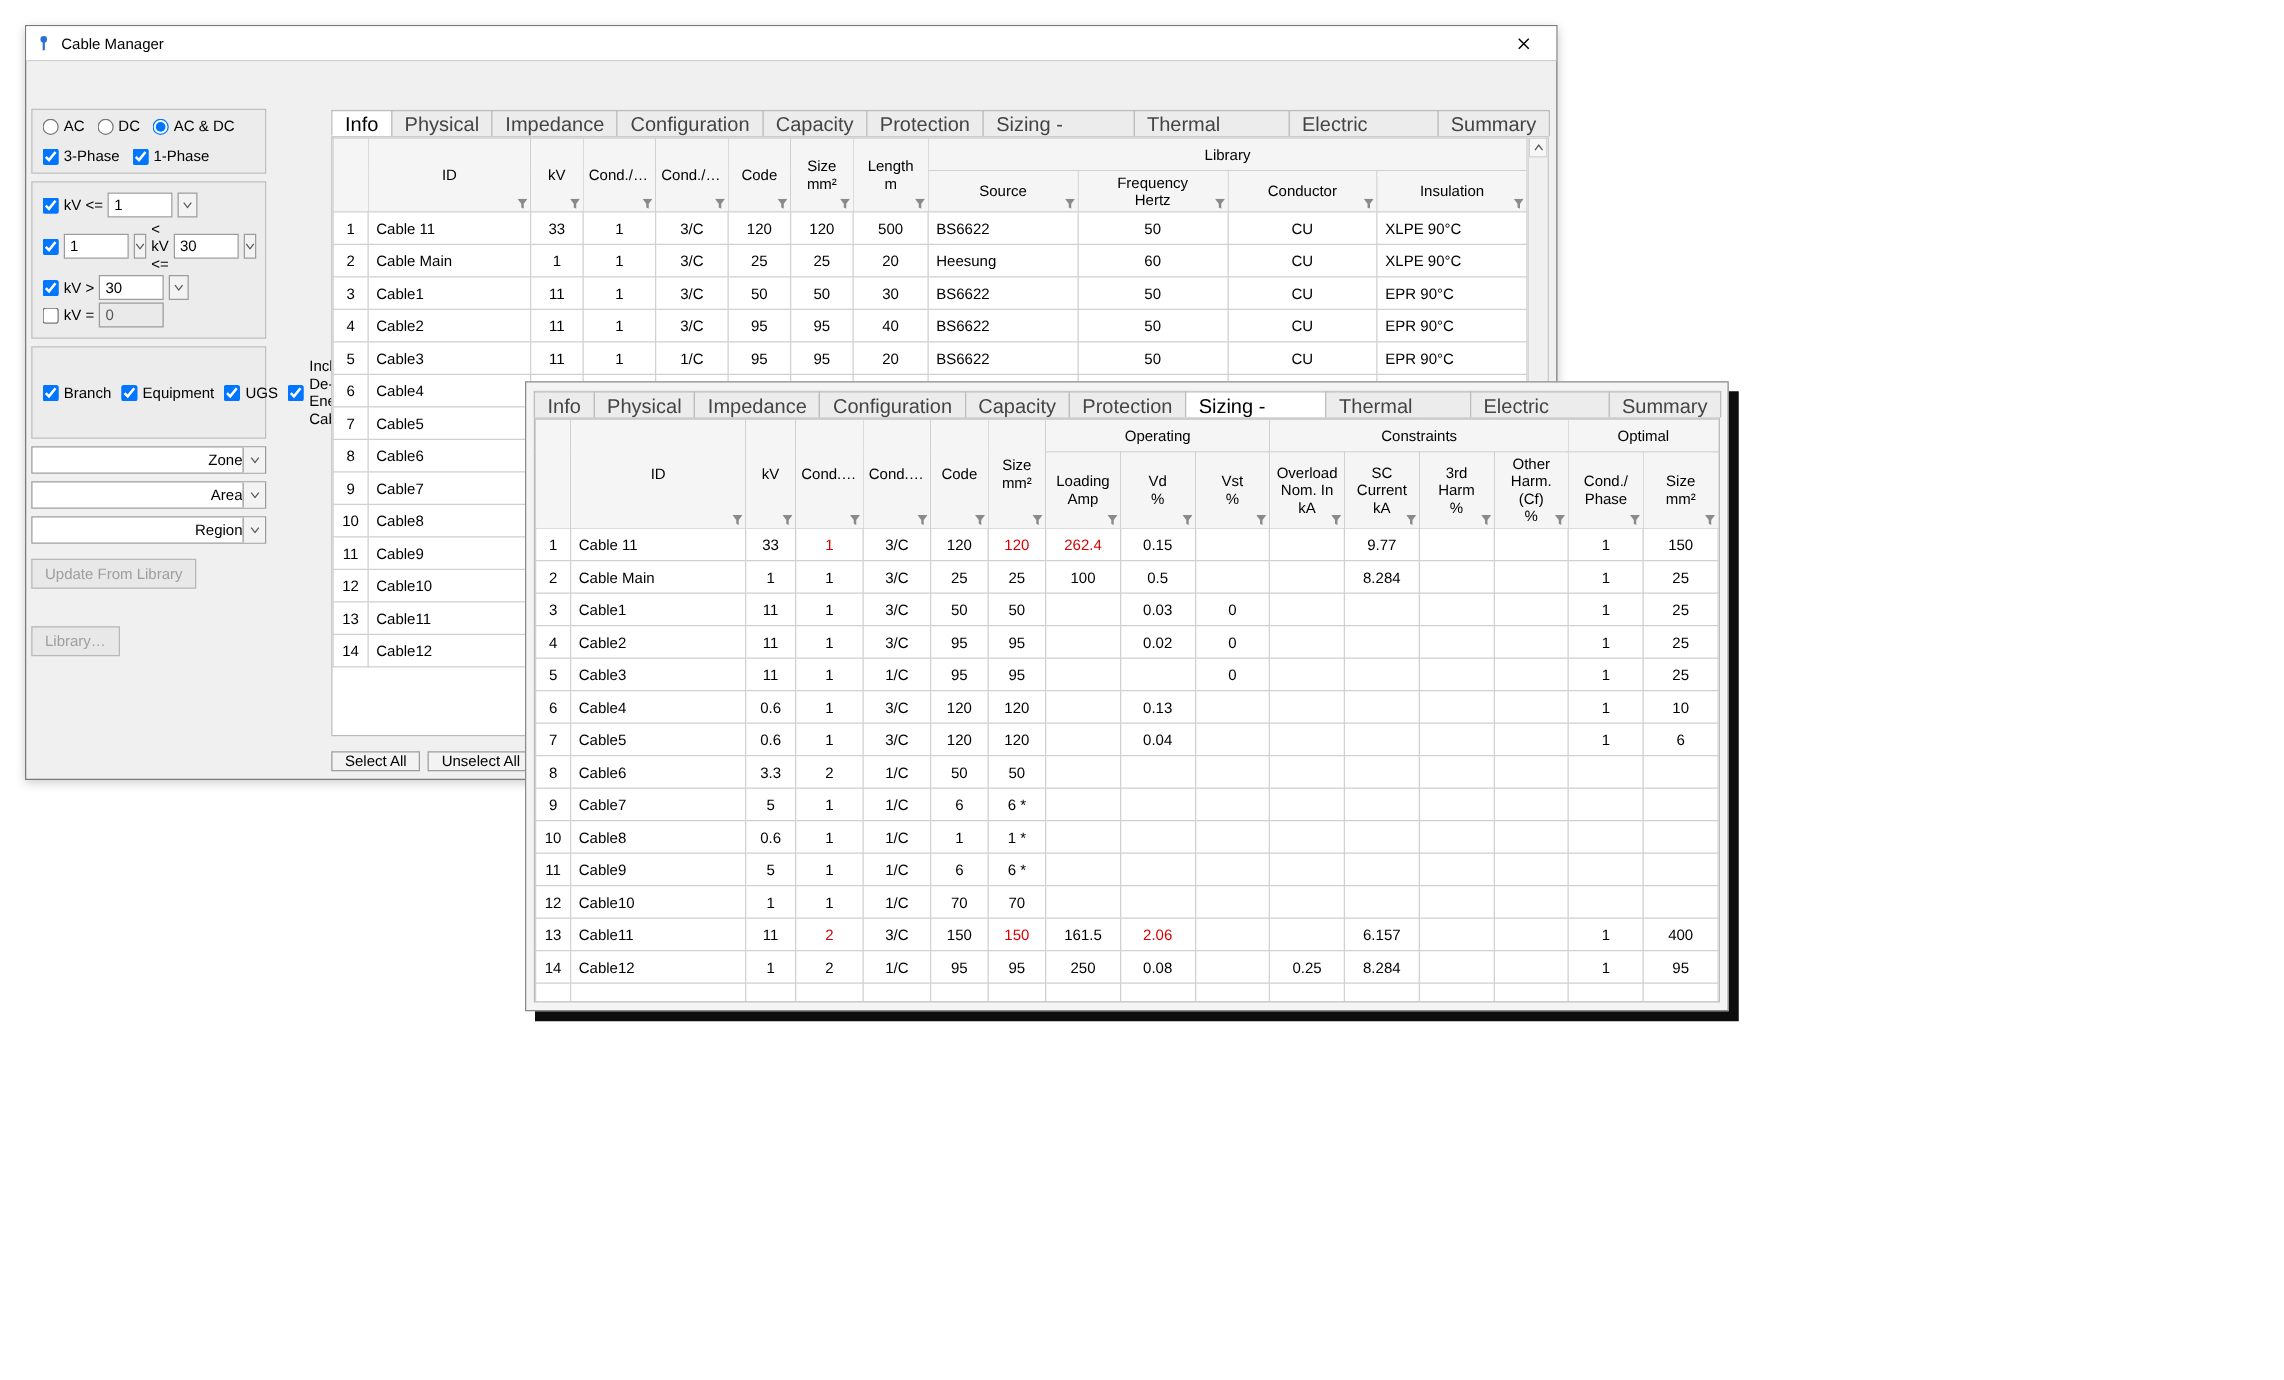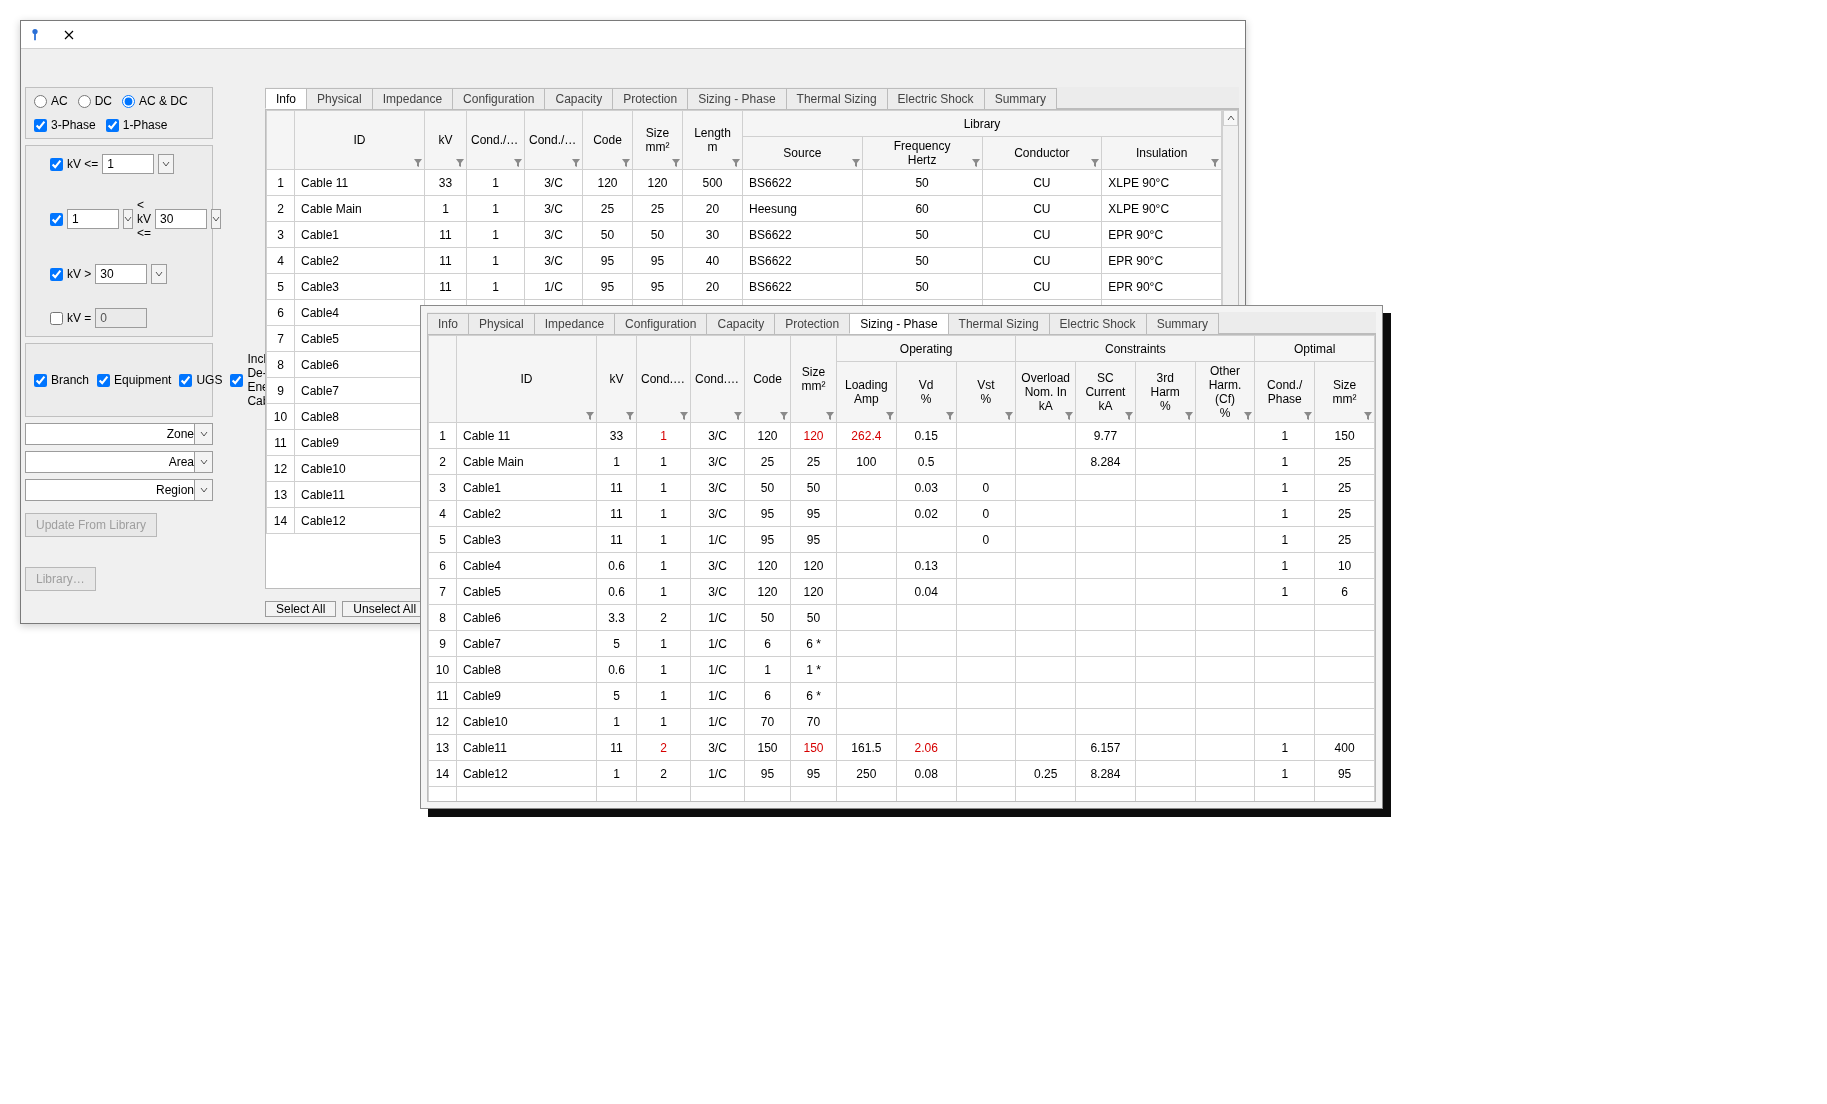--- a/index.html
+++ b/index.html
@@ -60,23 +60,23 @@
     padding:6px 8px;
     background:#ececec;
     display:flex;flex-wrap:wrap;gap:10px;
     align-items:center;
   }
   .radio,.check { display:inline-flex;align-items:center;gap:4px; }
   .radio input,.check input { margin:0; }
   .filters-kv {
     border:1px solid #c0c0c0;
     margin-top:6px;
-    padding:8px 24px;
+    padding:8px 8px;
     background:#ececec;
-    display:flex;flex-direction:column;gap:24px;
+    display:flex;flex-direction:column;gap:2px;
   }
   .kvrow { display:flex;align-items:center;gap:4px; flex-wrap:nowrap; }
   .kv-input {
     height:20px;border:1px solid #9c9c9c;background:#fff;
     padding:0 4px;font-size:12px;
   }
   .kv-input.small { width:52px; }
   .kv-input.disabled { background:#eaeaea; }
   .dd-btn {
     width:16px;height:20px;border:1px solid #9c9c9c;background:#f3f3f3;
@@ -116,21 +116,21 @@
     border-bottom:1px solid #bcbcbc;
     display:flex;gap:0;
     background:#ececec;
   }
   .tab {
     padding:3px 10px 0 10px;
     border:1px solid #bcbcbc;
     border-bottom:none;
     background:#ececec;
     color:#444;
-    font-size:12px;
+    font-size:16px;
     cursor:pointer;
     position:relative;top:1px;
     margin-right:-1px;
   }
   .tab.active { background:#fff; color:#000; border-bottom:1px solid #fff; }
   .grid-wrap {
     position:absolute;
     left:244px;top:88px;right:6px;bottom:34px;
     background:#fff;border:1px solid #bcbcbc;
     overflow:hidden;
@@ -198,20 +198,21 @@
 
 <div class="window main">
 
   <div class="titlebar">
     <span class="icon-app">
       <svg viewBox="0 0 16 16">
           <circle cx="8" cy="4" r="3" fill="#2a6fd6"></circle>
           <rect x="7" y="6" width="2" height="8" fill="#2a6fd6"></rect>
         </svg>
     </span>
+    <span class="title">Cable Manager</span>
     <span class="close">
       <svg viewBox="0 0 10 10">
           <path d="M1 1 L9 9 M9 1 L1 9" stroke="#000" stroke-width="1.2"></path>
         </svg>
     </span>
   </div>
 
 
   <div class="sidebar">
     <div class="filters-top">

